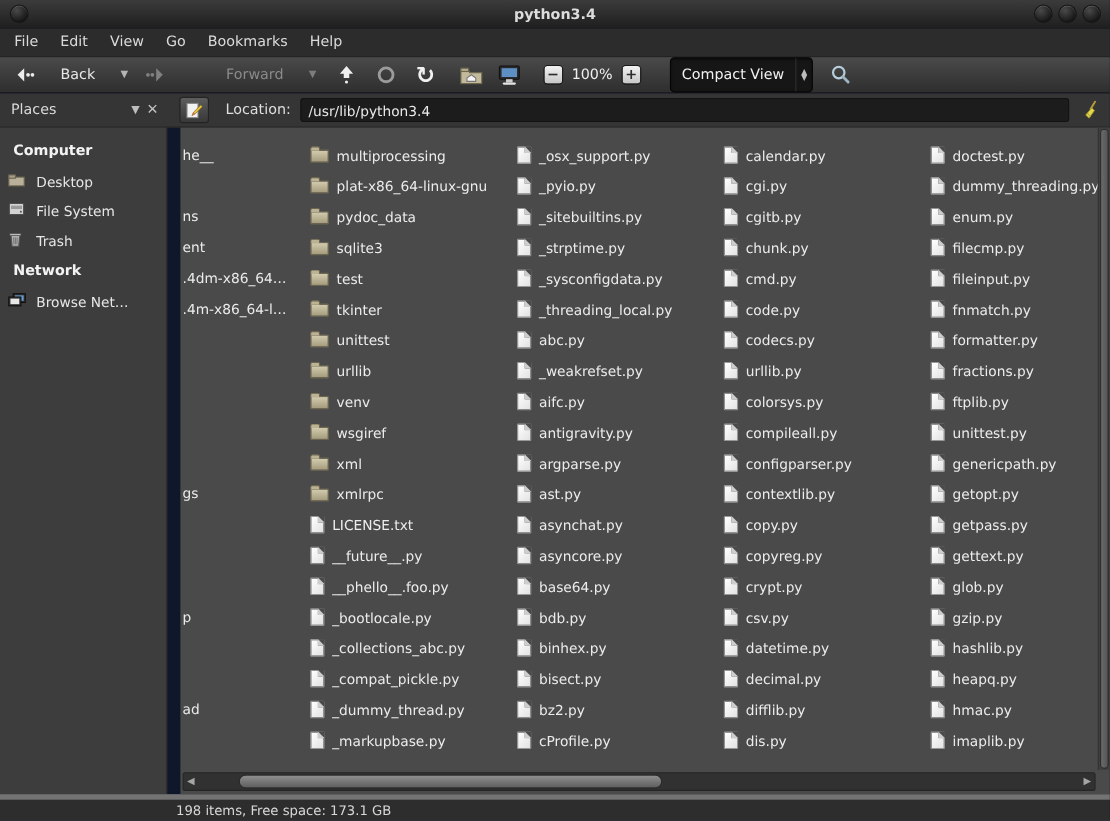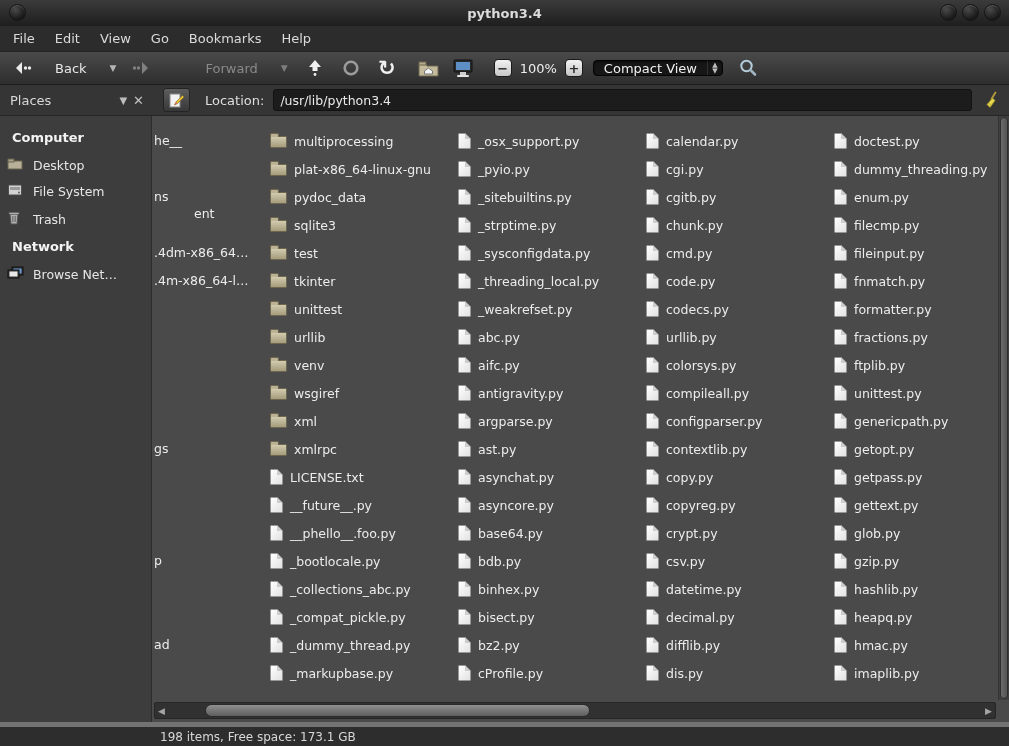--- a/index.html
+++ b/index.html
@@ -21,38 +21,38 @@
   .toolbar { height:33px; background:linear-gradient(#4a4a4a,#2e2e2e); border-bottom:1px solid #1d1d1d; display:flex; align-items:center; padding:0 8px; gap:6px; flex:0 0 auto; }
   .tbtn { display:flex; align-items:center; gap:21px; padding:2px 4px; border-radius:3px; }
   .tbtn .lbl { font-size:13px; color:#e6e6e6; }
   .tbtn.disabled .lbl { color:#8a8a8a;margin-left:32px; }
   .caret { font-size:9px; color:#b5b5b5; margin-left:2px; }
   .caret.dim { color:#7d7d7d; }
   .tool-ic { display:flex; align-items:center; justify-content:center; width:22px; height:22px; }
   .reload-glyph { font-size:21px; font-weight:bold; color:#f1f1f1; line-height:20px; }
   .zoomsq { width:18px; height:18px; border-radius:4px; background:linear-gradient(#f2f2f2,#c6c6c6); border:1px solid #1a1a1a; color:#2c2c2c; font-size:13px; font-weight:bold; display:flex; align-items:center; justify-content:center; line-height:1; }
   .zoom-level { font-size:13px; color:#efefef; margin:12px 2px; }
-  .viewmode { margin-left:4px; height:16px; background:#161616; border:1px solid #050505; border-radius:4px; display:flex; align-items:center; box-shadow:inset 0 1px 2px rgba(0,0,0,.6); }
+  .viewmode { margin-left:20px; height:32px; background:#161616; border:1px solid #050505; border-radius:4px; display:flex; align-items:center; box-shadow:inset 0 1px 2px rgba(0,0,0,.6); }
   .viewmode .vm-label { font-size:13px; color:#f0f0f0; padding:0 10px; }
   .viewmode .spin { width:15px; border-left:1px solid #2e2e2e; display:flex; flex-direction:column; align-items:center; justify-content:center; font-size:7px; color:#bdbdbd; line-height:6px; height:100%; }
   .searchbtn { margin-left:8px; }
 
   
   .locrow { height:31px; background:#353535; border-bottom:1px solid #262626; display:flex; align-items:center; flex:0 0 auto; }
   .places-head { width:152px; flex:0 0 auto; display:flex; align-items:center; padding:0 8px 0 10px; gap:6px; }
   .places-head .pl { font-size:13px; color:#d9d9d9; flex:1; }
   .pl-caret { font-size:10px; color:#bdbdbd; }
   .pl-close { font-size:13px; color:#c2c2c2; }
   .editbtn { width:27px; height:24px; margin-left:11px; border-radius:3px; background:linear-gradient(#5d5d5d,#383838); border:1px solid #242424; display:flex; align-items:center; justify-content:center; }
   .loc-label { font-size:13px; color:#dedede; margin-left:15px; }
   .loc-input { flex:1; height:22px; margin:0 6px 0 9px; background:#1c1c1c; border:1px solid #121212; border-radius:3px; color:#e9e9e9; font-size:12.5px; font-family:"DejaVu Sans",sans-serif; padding:0 6px; outline:none; }
   .cleanbtn { width:26px; height:24px; display:flex; align-items:center; justify-content:center; margin-right:5px; }
 
   
-  .main { flex:1; display:flex; min-height:0; }
+  .main { flex:1; display:flex; min-height:0;gap:12px; }
   .sidebar { width:152px; flex:0 0 auto; background:#3d3d3d; border-right:1px solid #2c2c2c; padding-top:8px; }
   .side-header { font-size:13px; font-weight:bold; color:#f3f3f3; padding:6px 12px 7px; }
   .side-item { display:flex; align-items:center; gap:7px; padding:5px 6px 5px 26px; font-size:12.5px; color:#e6e6e6; }
   .side-item svg { flex:0 0 auto; margin-left:-19px; }
 
   .filepane { flex:1; position:relative; background:#4a4a4a; overflow:hidden; }
   .rows { position:absolute; left:0; top:0; right:11px; bottom:22px; overflow:hidden; }
   .file-col { position:absolute; top:11px; width:186px; }
   .file-item { display:flex; align-items:center; gap:7px; height:28px; font-size:12.5px; color:#ececec; white-space:nowrap; }
   .fragment { position:absolute; left:2px; height:28px; line-height:28px; font-size:12.5px; color:#ececec; white-space:nowrap; }
@@ -336,25 +336,25 @@
             <div class="file-item">
               <span class="ic-file"></span>
               <span>_sysconfigdata.py</span>
             </div>
             <div class="file-item">
               <span class="ic-file"></span>
               <span>_threading_local.py</span>
             </div>
             <div class="file-item">
               <span class="ic-file"></span>
+              <span>abc.py</span>
+            </div>
+            <div class="file-item">
+              <span class="ic-file"></span>
               <span>_weakrefset.py</span>
-            </div>
-            <div class="file-item">
-              <span class="ic-file"></span>
-              <span>abc.py</span>
             </div>
             <div class="file-item">
               <span class="ic-file"></span>
               <span>aifc.py</span>
             </div>
             <div class="file-item">
               <span class="ic-file"></span>
               <span>antigravity.py</span>
             </div>
             <div class="file-item">
@@ -557,21 +557,21 @@
               <span class="ic-file"></span>
               <span>hmac.py</span>
             </div>
             <div class="file-item">
               <span class="ic-file"></span>
               <span>imaplib.py</span>
             </div>
           </div>
           <div class="fragment" style="top: 11px;">he__</div>
           <div class="fragment" style="top: 67px;">ns</div>
-          <div class="fragment" style="top: 84px; margin-left: 40px;">ent</div>
+          <div class="fragment" style="top: 95px;">ent</div>
           <div class="fragment" style="top: 123px;">.4dm-x86_64…</div>
           <div class="fragment" style="top: 151px;">.4m-x86_64-l…</div>
           <div class="fragment" style="top: 319px;">gs</div>
           <div class="fragment" style="top: 431px;">p</div>
           <div class="fragment" style="top: 515px;">ad</div>
         </div>
       <div class="vscroll">
           <div class="vthumb"></div>
         </div>
       <div class="hscroll">

